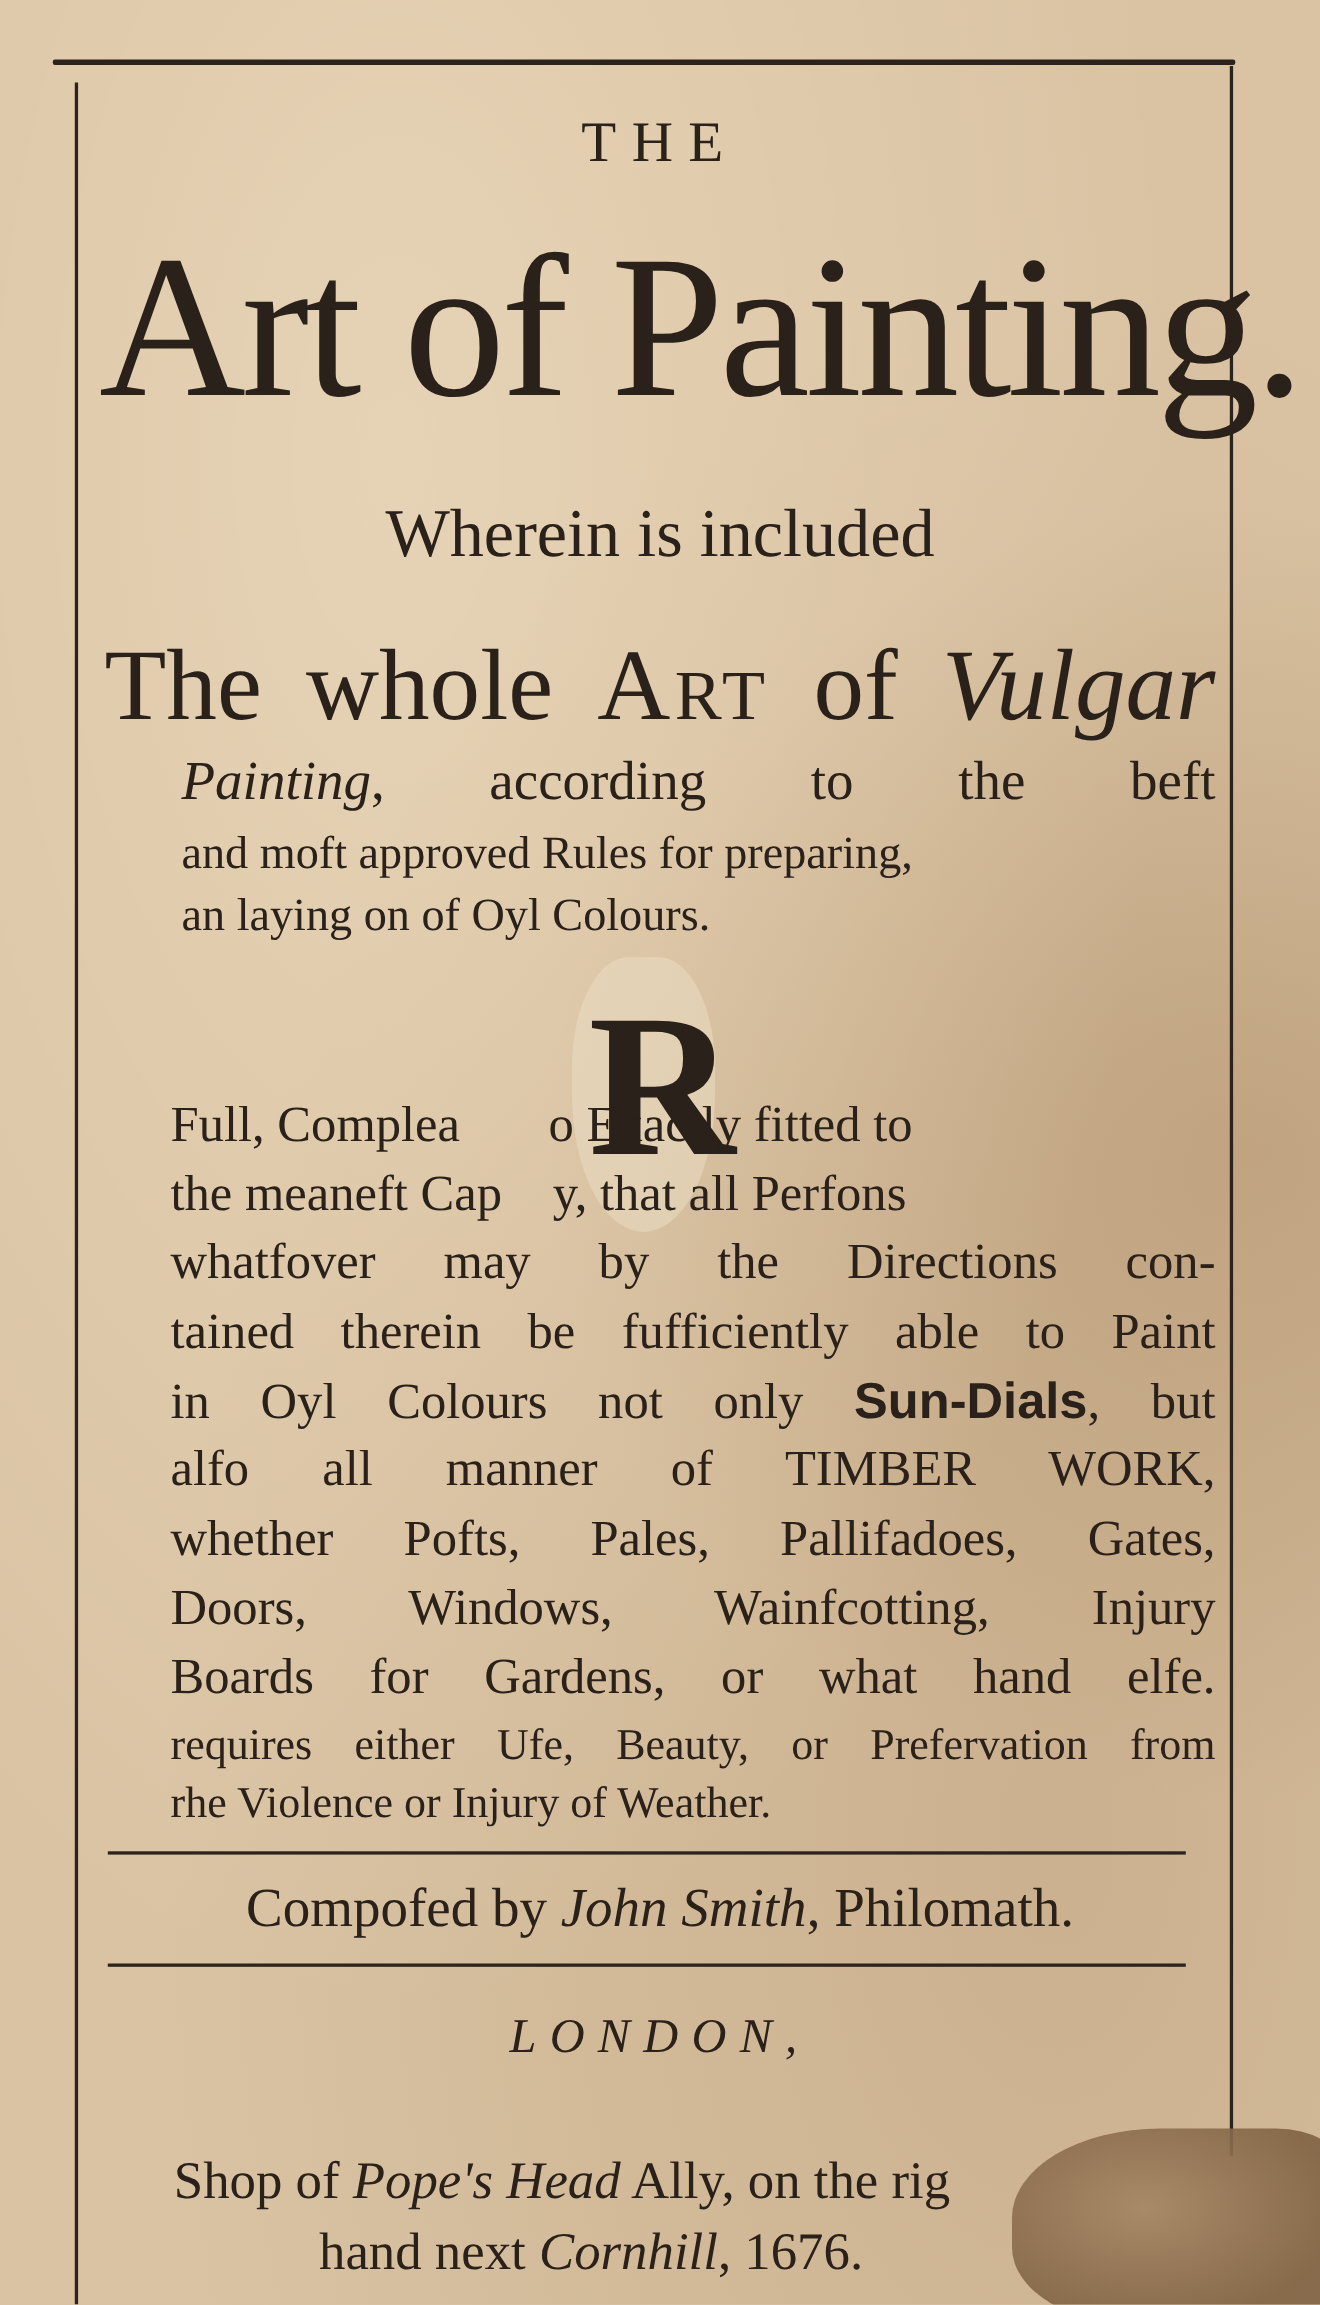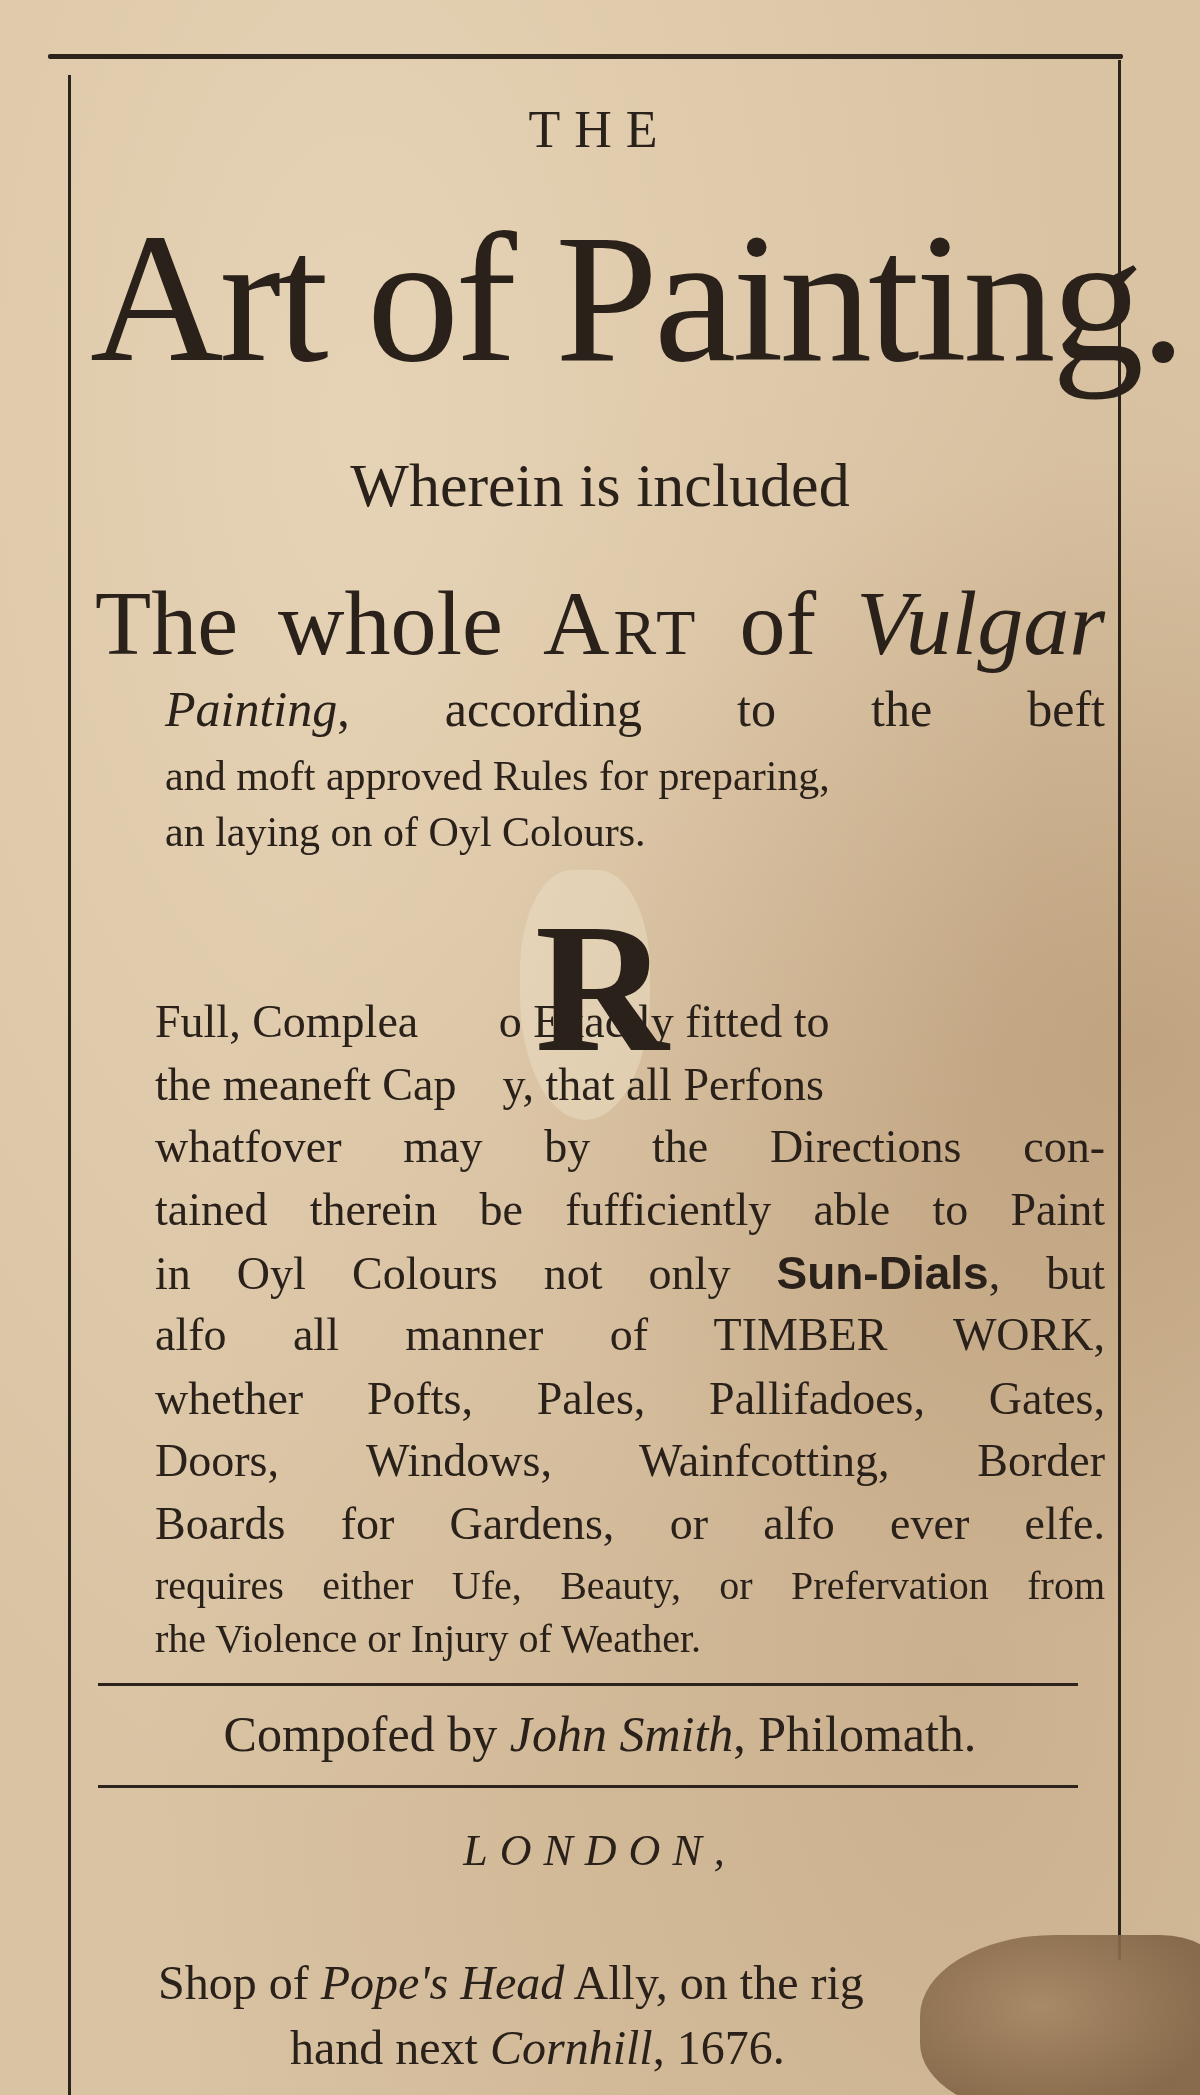--- a/index.html
+++ b/index.html
@@ -80,22 +80,22 @@
 
   <div class="line body4" style="top:995px; white-space:pre">Full, Complea       o Exactly fitted to</div>
   <div class="line body4" style="top:1058px; white-space:pre">the meaneft Cap    y, that all Perfons</div>
   <div class="line body4 justify" style="top:1120px">whatfover may by the Directions con-</div>
   <div class="line body4 justify" style="top:1183px">tained therein be fufficiently able to Paint</div>
   <div class="line body4 justify" style="top:1246px">
     <span>in Oyl Colours not only </span><span class="blackletter">Sun-Dials</span><span>, but</span>
   </div>
   <div class="line body4 justify" style="top:1308px">alfo all manner of TIMBER WORK,</div>
   <div class="line body4 justify" style="top:1372px">whether Pofts, Pales, Pallifadoes, Gates,</div>
-  <div class="line body4 justify" style="top:1434px">Doors, Windows, Wainfcotting, Border</div>
-  <div class="line body4 justify" style="top:1497px">Boards for Gardens, or alfo ever elfe.</div>
+  <div class="line body4 justify" style="top:1434px">Doors, Windows, Wainfcotting, Injury</div>
+  <div class="line body4 justify" style="top:1497px">Boards for Gardens, or what hand elfe.</div>
   <div class="line body5 justify" style="top:1562px">requires either Ufe, Beauty, or Prefervation from</div>
   <div class="line body5" style="top:1615px">rhe Violence or Injury of Weather.</div>
 
   <div class="rule-mid1"></div>
   <div class="line composed">
     <span>Compofed by </span><i>John Smith</i><span>, Philomath.</span>
   </div>
   <div class="rule-mid2"></div>
 
   <div class="line london">LONDON,</div>

